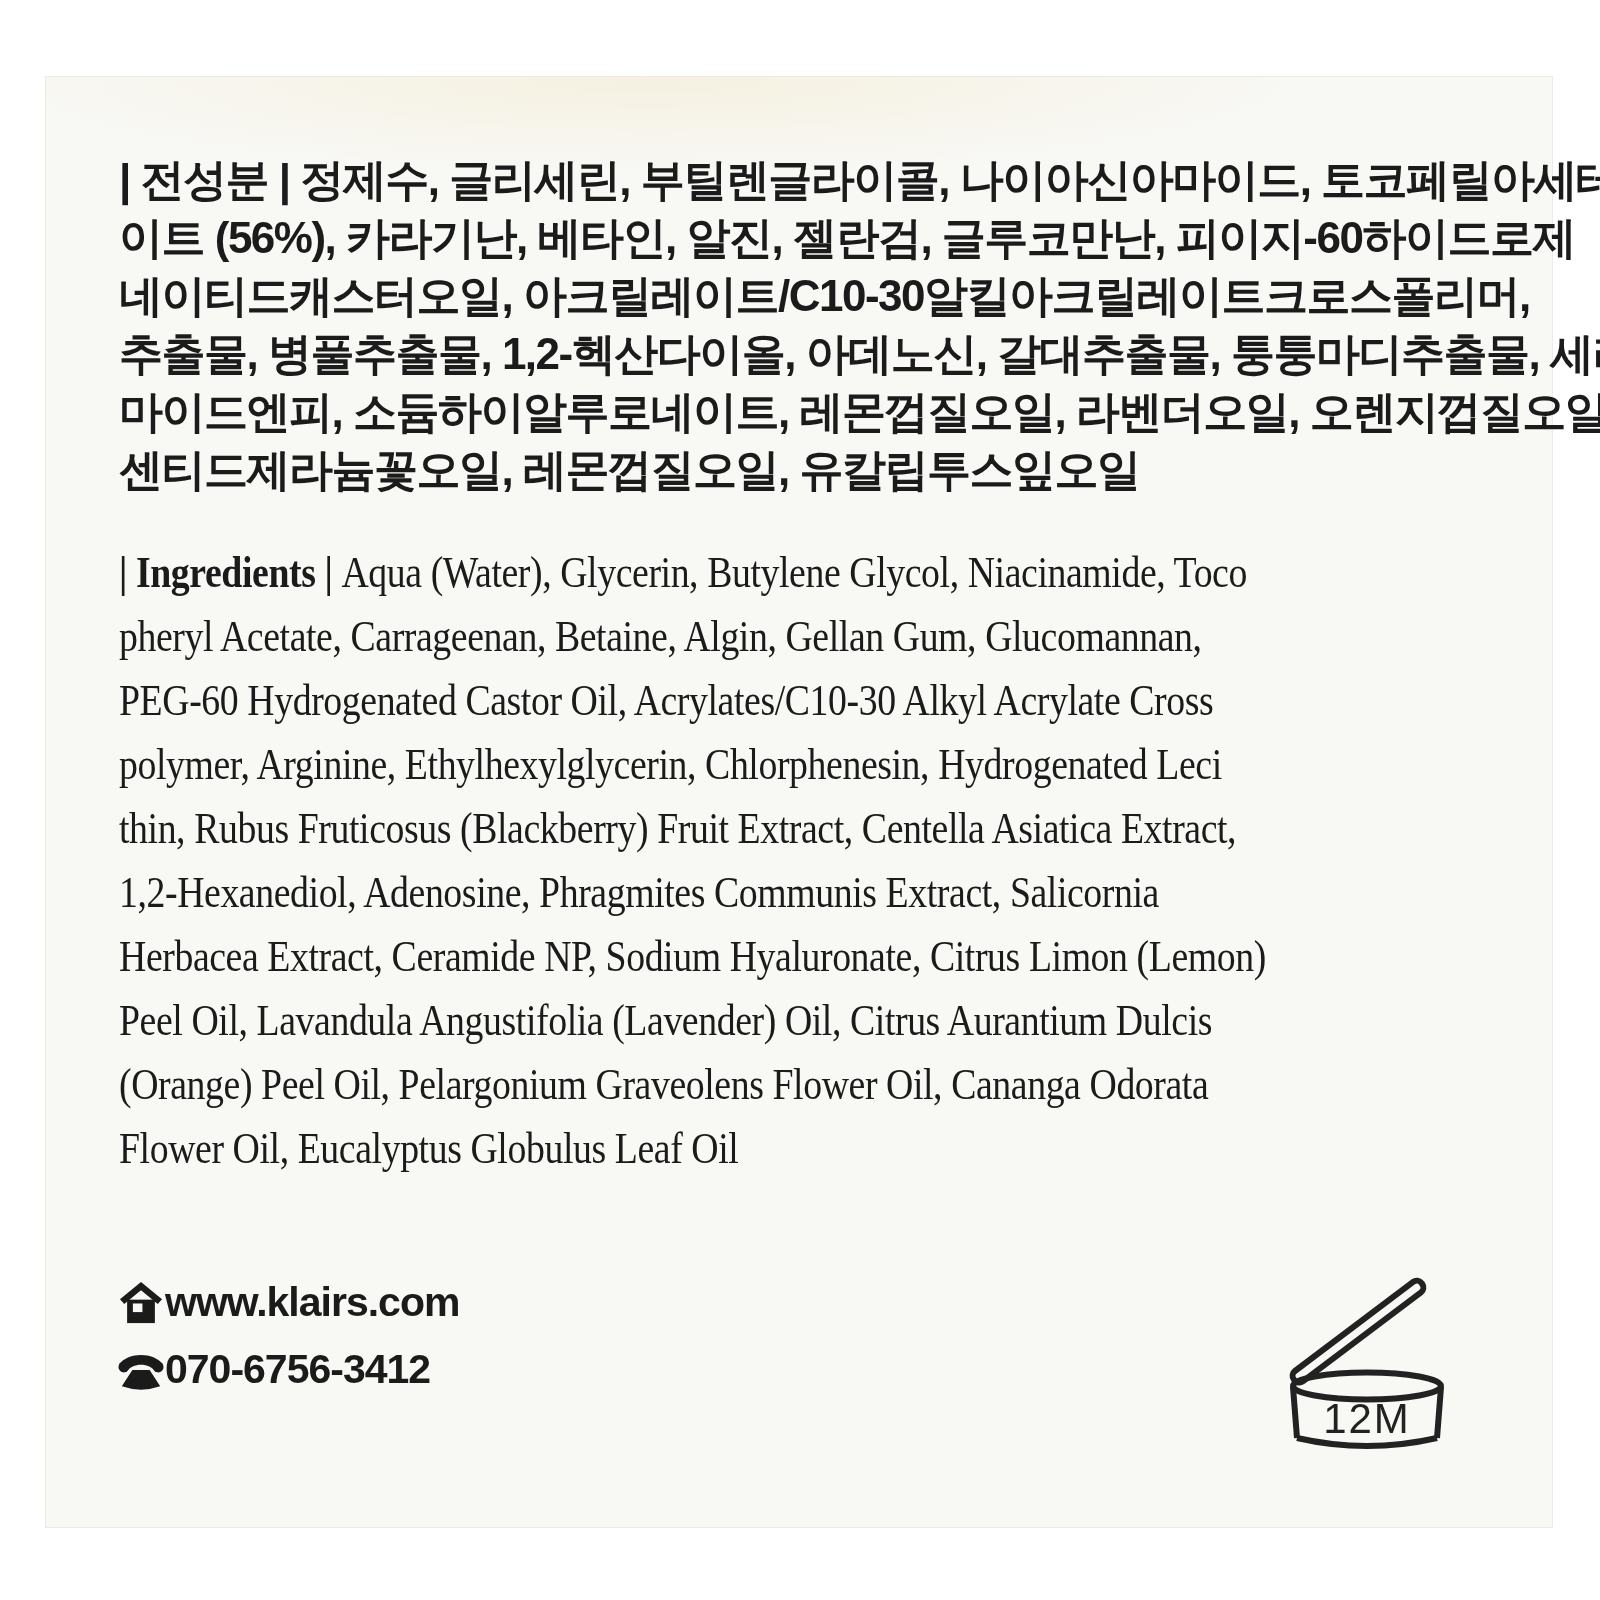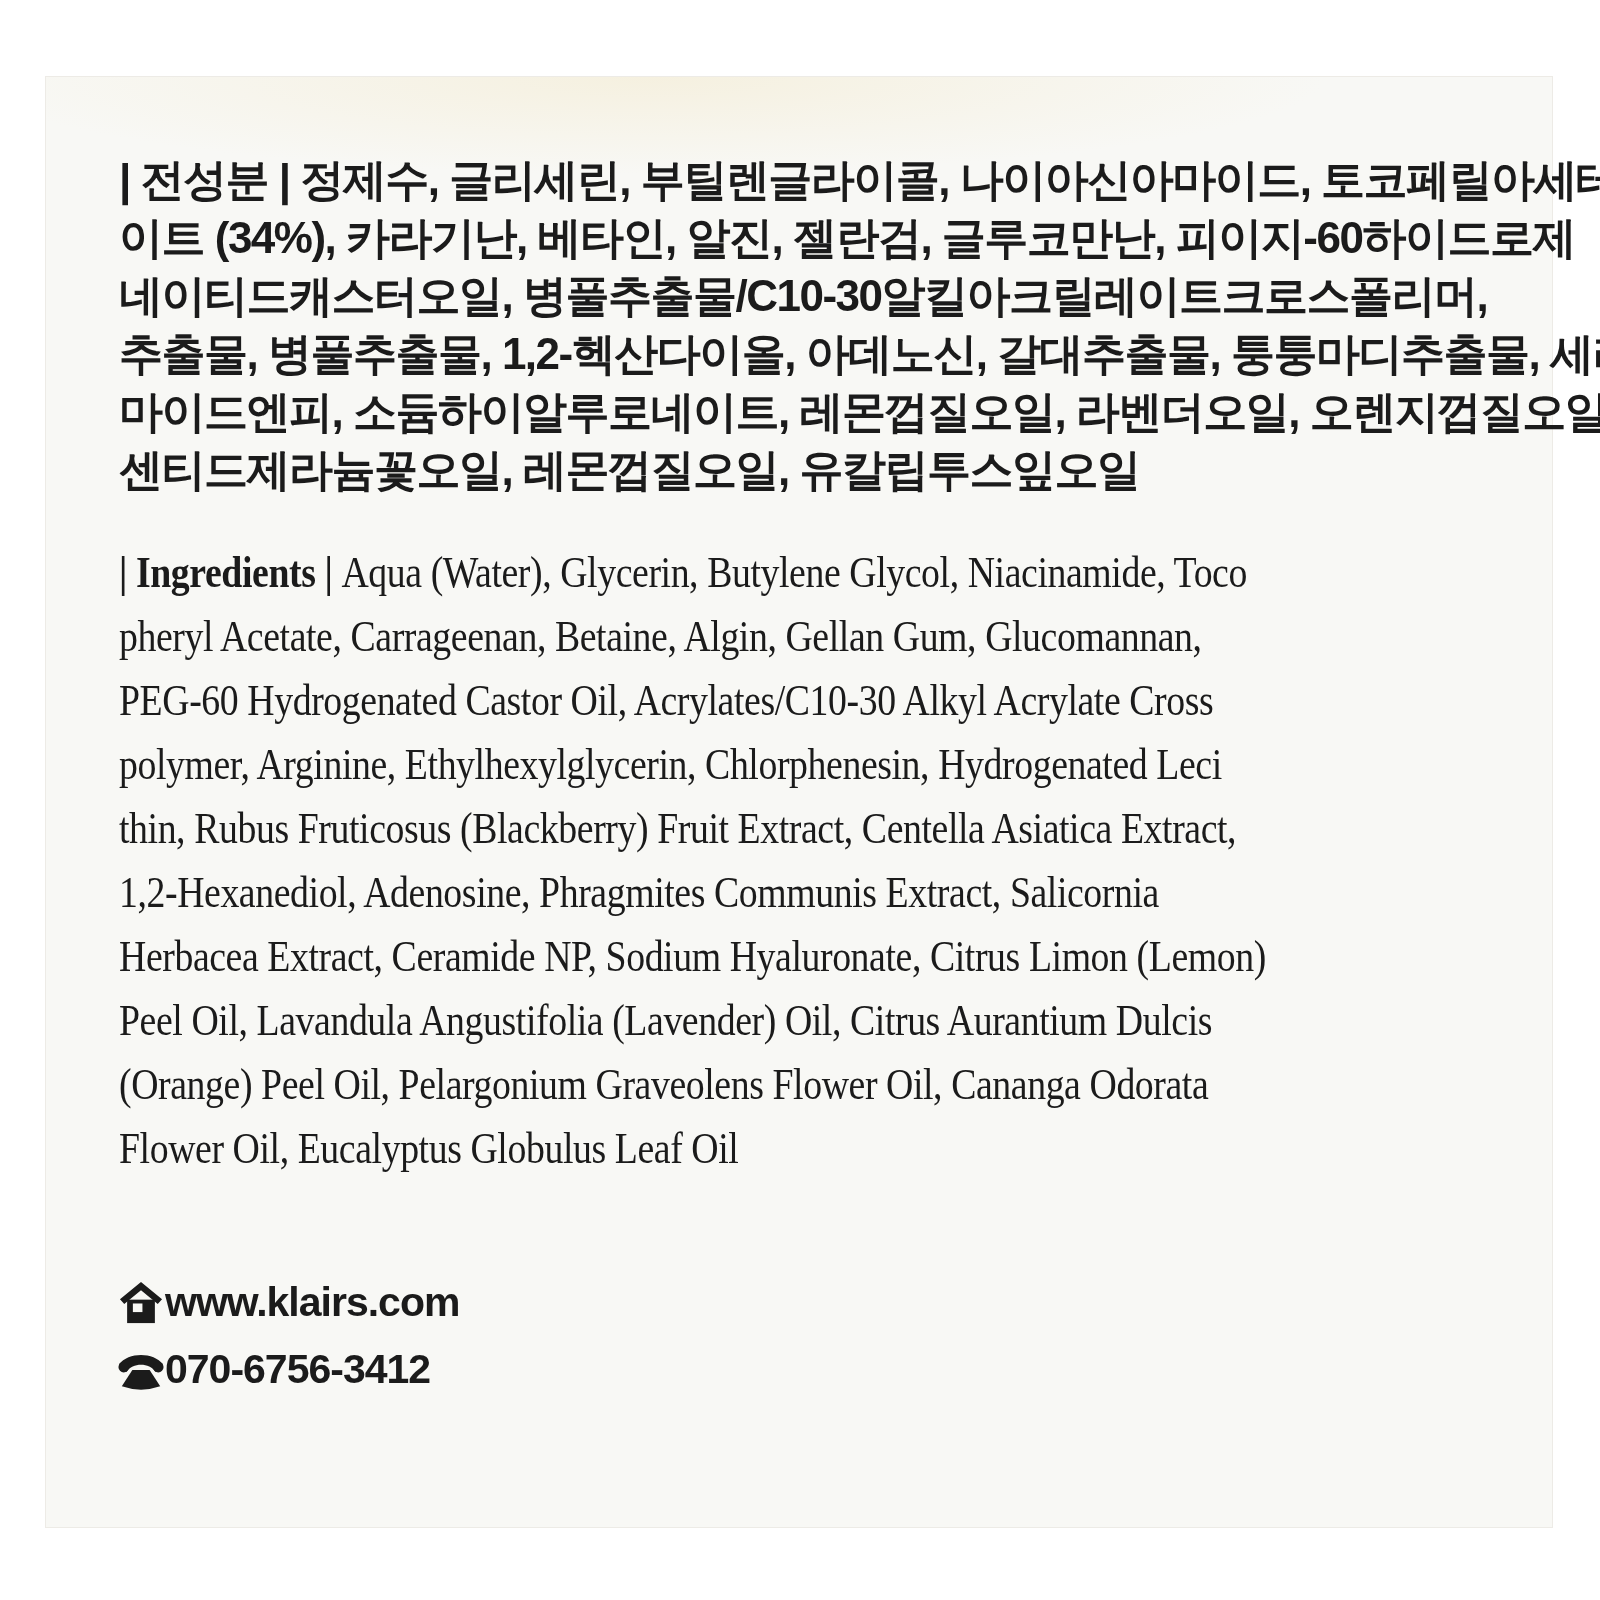--- a/index.html
+++ b/index.html
@@ -50,22 +50,22 @@
 </style>
 </head>
 <body>
 
 <div class="stage">
   <div class="card">
     <div class="card-tint"></div>
 
     <div class="kblock">
       <div class="ln k"><span class="hd">| 전성분 | </span><span>정제수, 글리세린, 부틸렌글라이콜, 나이아신아마이드, 토코페릴아세테</span></div>
-      <div class="ln k">이트 (34%), 카라기난, 베타인, 알진, 젤란검, 글루코만난, 피이지-60하이드로제</div>
-      <div class="ln k">네이티드캐스터오일, 병풀추출물/C10-30알킬아크릴레이트크로스폴리머,</div>
+      <div class="ln k">이트 (56%), 카라기난, 베타인, 알진, 젤란검, 글루코만난, 피이지-60하이드로제</div>
+      <div class="ln k">네이티드캐스터오일, 아크릴레이트/C10-30알킬아크릴레이트크로스폴리머,</div>
       <div class="ln k">추출물, 병풀추출물, 1,2-헥산다이올, 아데노신, 갈대추출물, 퉁퉁마디추출물, 세라</div>
       <div class="ln k">마이드엔피, 소듐하이알루로네이트, 레몬껍질오일, 라벤더오일, 오렌지껍질오일,</div>
       <div class="ln k">센티드제라늄꽃오일, 레몬껍질오일, 유칼립투스잎오일</div>
     </div>
 
     <div class="eblock">
       <div class="ln e"><span class="hd">| Ingredients | </span><span>Aqua (Water), Glycerin, Butylene Glycol, Niacinamide, Toco</span></div>
       <div class="ln e">pheryl Acetate, Carrageenan, Betaine, Algin, Gellan Gum, Glucomannan,</div>
       <div class="ln e">PEG-60 Hydrogenated Castor Oil, Acrylates/C10-30 Alkyl Acrylate Cross</div>
       <div class="ln e">polymer, Arginine, Ethylhexylglycerin, Chlorphenesin, Hydrogenated Leci</div>
@@ -94,14 +94,31 @@
             <path d="M2 15 C12 2, 38 2, 48 15 L40 23 C34 13, 16 13, 10 23 Z" fill="#1b1b1b"></path>
             <circle cx="7" cy="18" r="5.5" fill="#1b1b1b"></circle>
             <circle cx="43" cy="18" r="5.5" fill="#1b1b1b"></circle>
             <path d="M16 21 L34 21 L45 38 Q25 45 5 38 Z" fill="#1b1b1b"></path>
           </svg>
         </span>
         <span>070-6756-3412</span>
       </div>
     </div>
 
+    <div class="pao">
+      <svg width="200" height="210" viewBox="0 0 200 210" aria-hidden="true">
+
+        <g transform="rotate(-37 48 136)">
+          <rect x="44" y="125" width="160" height="13" rx="6" fill="none" stroke="#222222" stroke-width="6"></rect>
+        </g>
+
+        <ellipse cx="115" cy="141" rx="74" ry="13.5" fill="none" stroke="#222222" stroke-width="6"></ellipse>
+
+        <path d="M41 142 L45 193" fill="none" stroke="#222222" stroke-width="6"></path>
+        <path d="M189 142 L185 193" fill="none" stroke="#222222" stroke-width="6"></path>
+
+        <path d="M45 193 Q115 209 185 193" fill="none" stroke="#222222" stroke-width="6"></path>
+
+        <text x="115" y="188" text-anchor="middle" font-family="Liberation Sans, DejaVu Sans, sans-serif" font-size="42" font-weight="400" letter-spacing="2" fill="#222222">12M</text>
+      </svg>
+    </div>
   </div>
 </div>
 
 </body></html>

